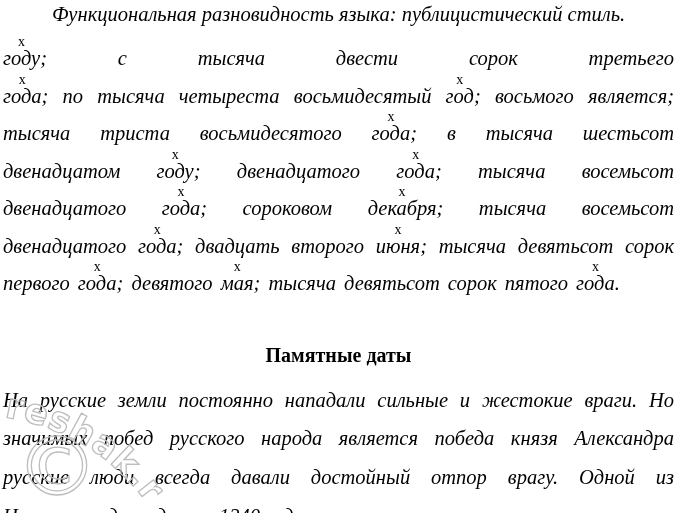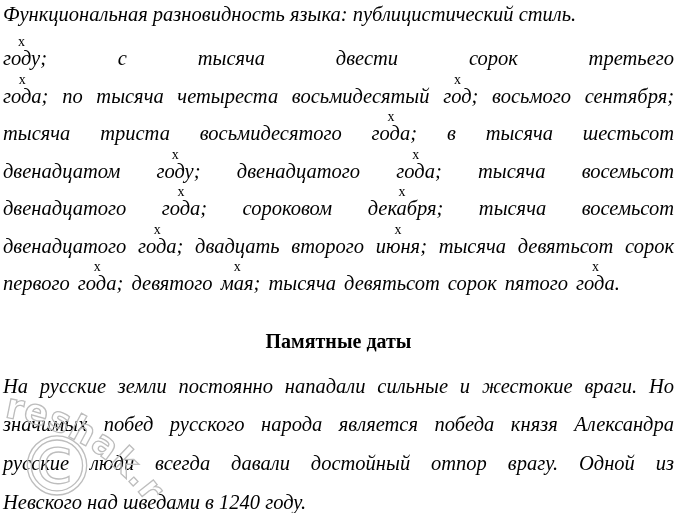--- a/index.html
+++ b/index.html
@@ -8,21 +8,21 @@
     background: #ffffff; color: #000000;
     font-family: "Liberation Serif", serif;
     overflow: hidden; position: relative;
   }
   .content { padding: 2px 6px 0 3px; }
 
   .intro {
     font-style: italic;
     font-size: 20.5px;
     line-height: 25px;
-    text-align: left;
+    text-align: center;
   }
 
   .dates { margin-top: 13px; }
   .dline {
     position: relative;
     height: 37.5px;
     line-height: 37.5px;
     font-style: italic;
     font-size: 20.5px;
     text-align: justify;
@@ -42,21 +42,21 @@
     position: absolute;
     top: -11px;
     left: 50%;
     transform: translateX(-50%);
     font-style: normal;
     font-size: 14px;
     line-height: 12px;
   }
 
   .heading {
-    margin-top: 26px;
+    margin-top: 40px;
     font-weight: bold;
     font-size: 20px;
     line-height: 24px;
     text-align: center;
   }
 
   .story { margin-top: 14px; font-size: 20.5px; }
   .sline {
     height: 38.7px;
     line-height: 38.7px;
@@ -77,21 +77,21 @@
 <body>
 
 <div class="content">
 
   <div class="intro">Функциональная разновидность языка: публицистический стиль.</div>
 
   <div class="dates">
 
     <div class="dline"><span class="wm-word"><span class="mk">х</span><span>году</span></span><span>; с тысяча двести сорок третьего</span></div>
 
-    <div class="dline"><span class="wm-word"><span class="mk">х</span><span>года</span></span><span>; по тысяча четыреста восьмидесятый </span><span class="wm-word"><span class="mk">х</span><span>год</span></span><span>; восьмого сентября;</span></div>
+    <div class="dline"><span class="wm-word"><span class="mk">х</span><span>года</span></span><span>; по тысяча четыреста восьмидесятый </span><span class="wm-word"><span class="mk">х</span><span>год</span></span><span>; восьмого является;</span></div>
 
     <div class="dline"><span>тысяча триста восьмидесятого </span><span class="wm-word"><span class="mk">х</span><span>года</span></span><span>; в тысяча шестьсот</span></div>
 
     <div class="dline"><span>двенадцатом </span><span class="wm-word"><span class="mk">х</span><span>году</span></span><span>; двенадцатого </span><span class="wm-word"><span class="mk">х</span><span>года</span></span><span>; тысяча восемьсот</span></div>
 
     <div class="dline"><span>двенадцатого </span><span class="wm-word"><span class="mk">х</span><span>года</span></span><span>; сороковом </span><span class="wm-word"><span class="mk">х</span><span>декабря</span></span><span>; тысяча восемьсот</span></div>
 
     <div class="dline"><span>двенадцатого </span><span class="wm-word"><span class="mk">х</span><span>года</span></span><span>; двадцать второго </span><span class="wm-word"><span class="mk">х</span><span>июня</span></span><span>; тысяча девятьсот сорок</span></div>
 
     <div class="dline last"><span>первого </span><span class="wm-word"><span class="mk">х</span><span>года</span></span><span>; девятого </span><span class="wm-word"><span class="mk">х</span><span>мая</span></span><span>; тысяча девятьсот сорок пятого </span><span class="wm-word"><span class="mk">х</span><span>года</span></span><span>.</span></div>

